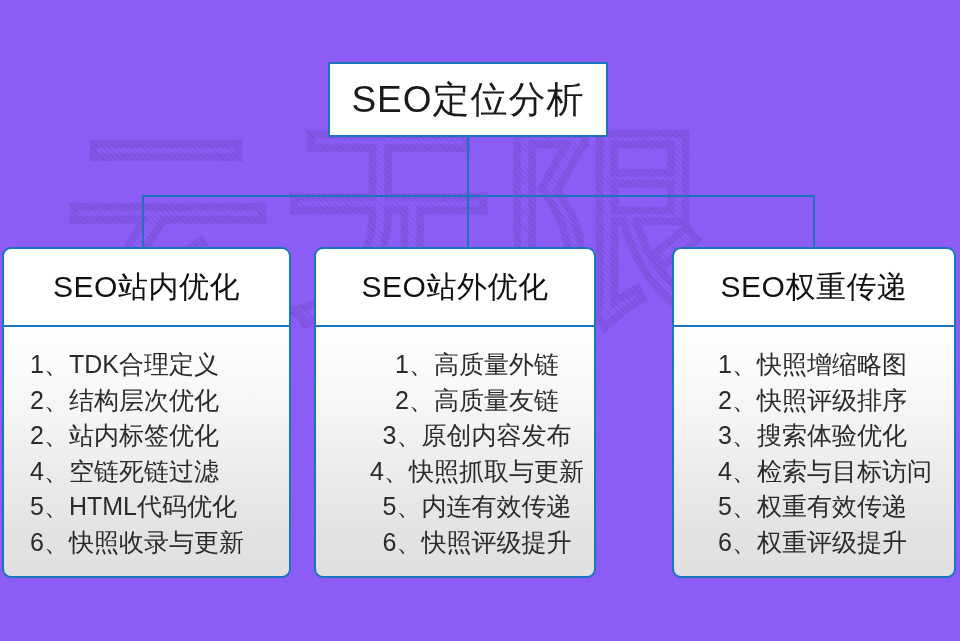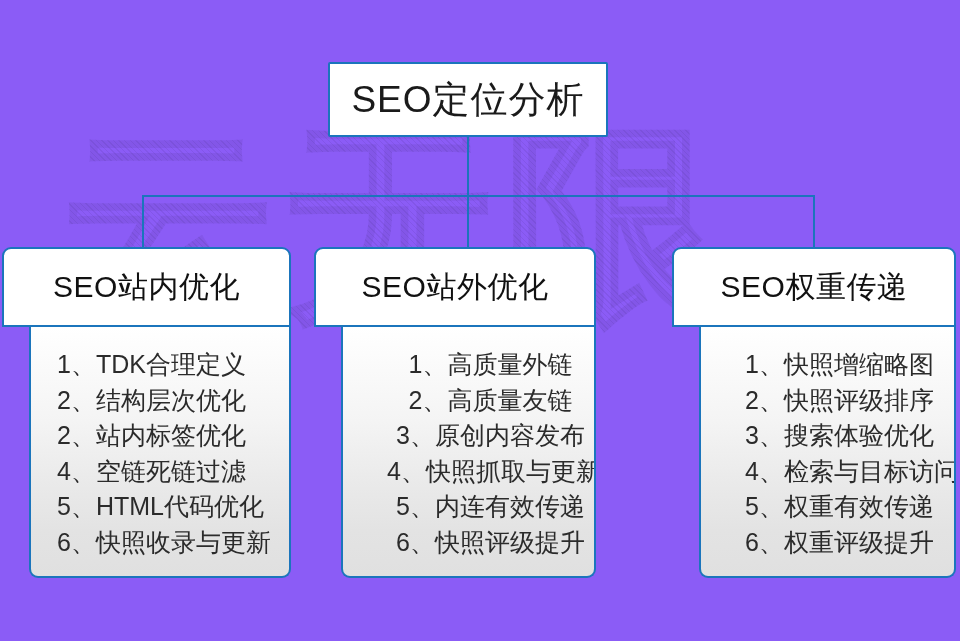--- a/index.html
+++ b/index.html
@@ -82,21 +82,20 @@
     box-sizing:border-box;
     background:linear-gradient(to bottom,
         #ffffff 0%,
         #fbfbfb 14%,
         #f4f4f4 38%,
         #eaeaea 62%,
         #e3e3e3 82%,
         #e0e0e0 100%);
     padding:20px 0 0 0;
     overflow:hidden;
-    margin-left:27px;
   }
   .item{
     font-size:25px;
     color:#2b2b2b;
     line-height:35.5px;
     white-space:nowrap;
     padding-left:26px;
   }
   .col-2 .item,.col-3 .item{padding-left:44px;}
 </style>

